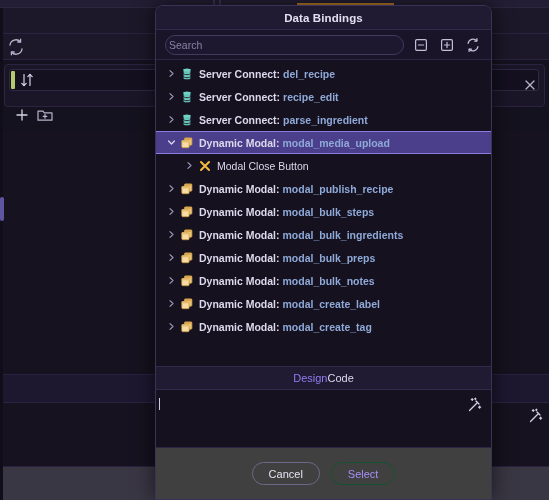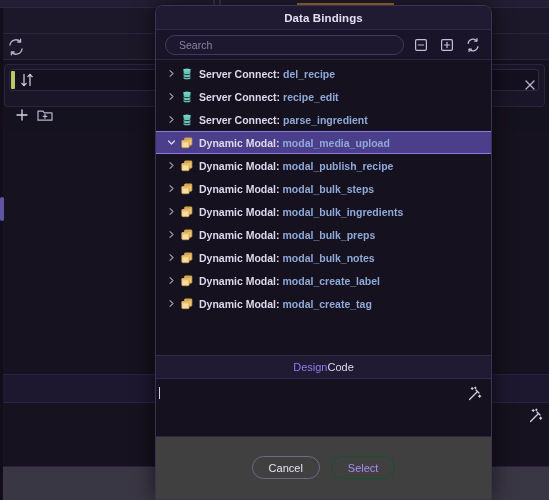--- a/index.html
+++ b/index.html
@@ -106,21 +106,21 @@
     background: #191428;
     border-bottom: 1px solid #2c2544;
   }
   .search-input {
     flex: 1 1 auto; height: 20px;
     background: #1d1830;
     border: 1px solid #433a60;
     border-radius: 11px;
     color: #cfc9e2; font-size: 10.5px;
     font-family: "Liberation Sans", sans-serif;
-    padding: 0 13px;
+    padding: 0 3px;
     outline: none;
   }
   .search-input::placeholder { color: #8b83a6; }
   .tb-btn {
     width: 18px; height: 18px; flex: 0 0 18px;
     display: flex; align-items: center; justify-content: center;
     cursor: pointer;
   }
 
   .tree {
@@ -387,20 +387,33 @@
           <div class="tico">
             <svg width="14" height="14" viewBox="0 0 14 14" fill="none">
               <rect x="4.6" y="1.9" width="7.3" height="7.3" rx="1" fill="#f0c97e" stroke="#c99a3e" stroke-width=".8"></rect>
               <rect x="4.6" y="1.9" width="7.3" height="2" fill="#d9a752" stroke="none"></rect>
               <rect x="1.8" y="4.4" width="7.3" height="7.3" rx="1" fill="#f7dca6" stroke="#c99a3e" stroke-width=".8"></rect>
               <rect x="1.8" y="4.4" width="7.3" height="2" fill="#e7bd70" stroke="none"></rect>
             </svg>
           </div>
           <span class="tlabel">Dynamic Modal:</span>
           <span class="tval">modal_media_upload</span>
+        </div>
+        <div class="trow">
+          <div class="chev indent1">
+            <svg width="9" height="9" viewBox="0 0 9 9" fill="none" stroke="#9a93b4" stroke-width="1.25" stroke-linecap="round" stroke-linejoin="round">
+              <path d="M3 1.6 6 4.5 3 7.4"></path>
+            </svg>
+          </div>
+          <div class="tico">
+            <svg width="14" height="14" viewBox="0 0 14 14" fill="none">
+              <path d="M3 3 11 11M11 3 3 11" stroke="#f2b93f" stroke-width="2.1" stroke-linecap="round"></path>
+            </svg>
+          </div>
+          <span class="tplain">Modal Close Button</span>
         </div>
         <div class="trow">
           <div class="chev">
             <svg width="9" height="9" viewBox="0 0 9 9" fill="none" stroke="#9a93b4" stroke-width="1.25" stroke-linecap="round" stroke-linejoin="round">
               <path d="M3 1.6 6 4.5 3 7.4"></path>
             </svg>
           </div>
           <div class="tico">
             <svg width="14" height="14" viewBox="0 0 14 14" fill="none">
               <rect x="4.6" y="1.9" width="7.3" height="7.3" rx="1" fill="#f0c97e" stroke="#c99a3e" stroke-width=".8"></rect>

